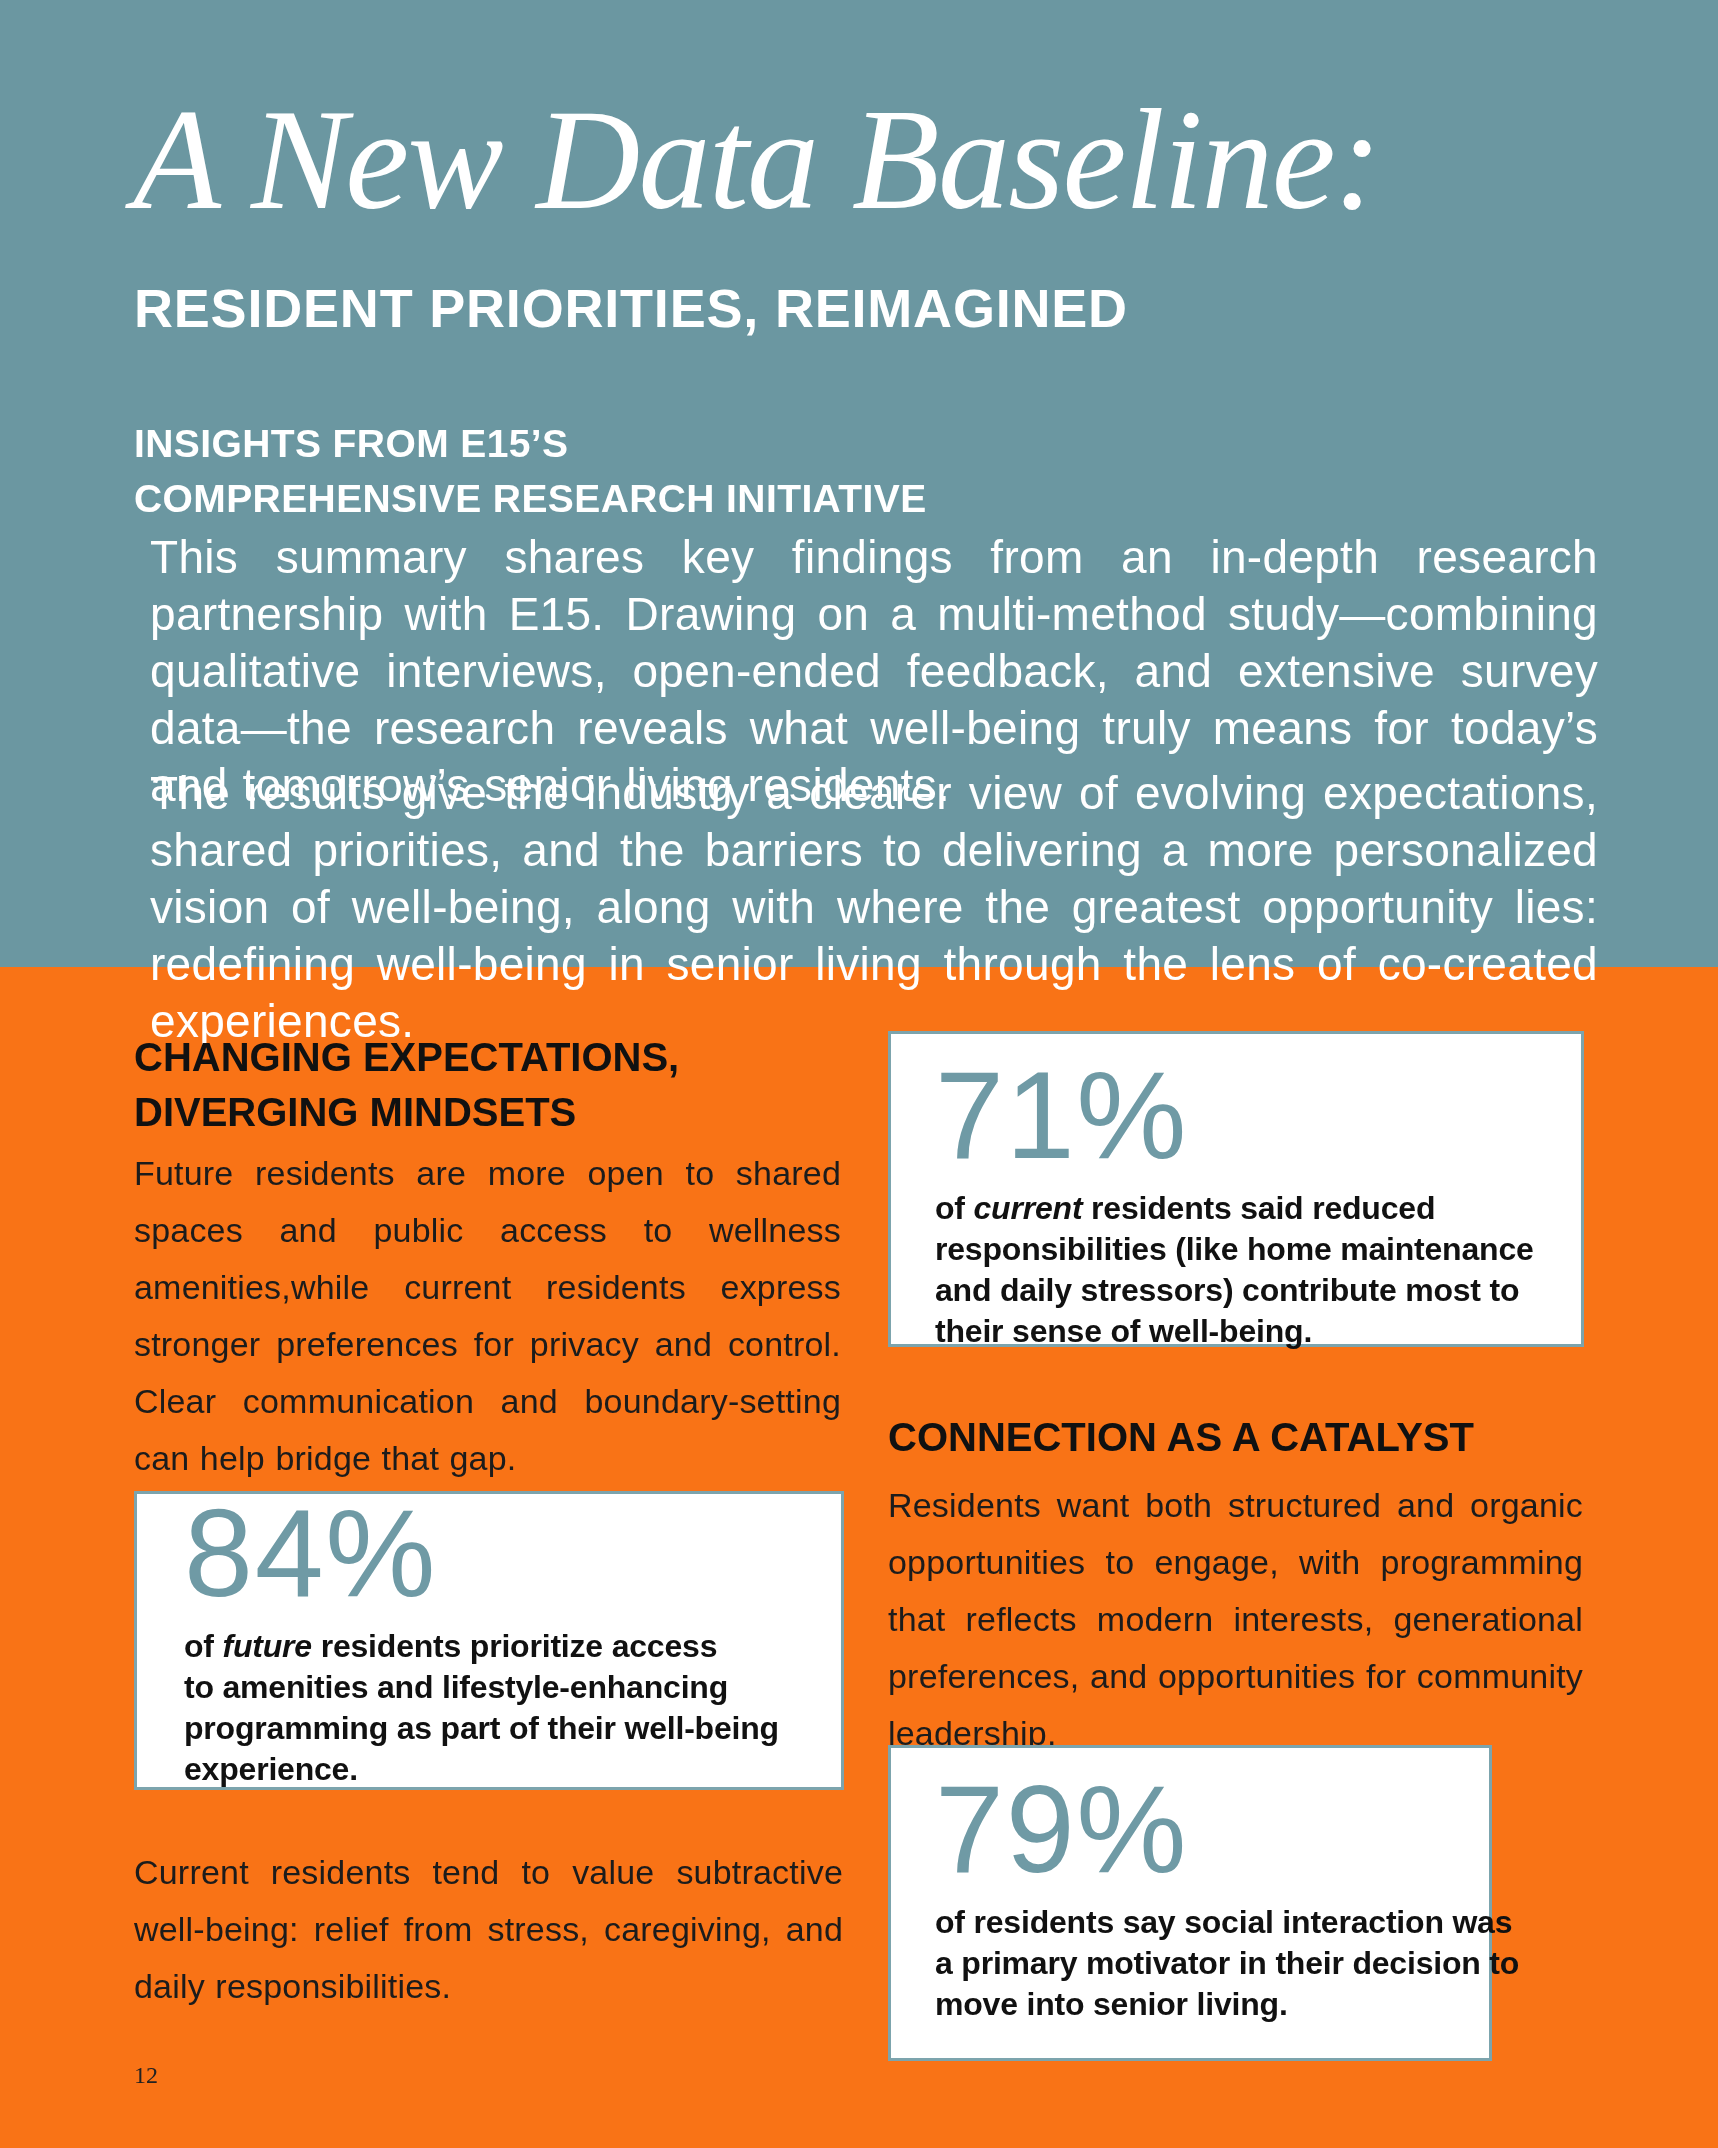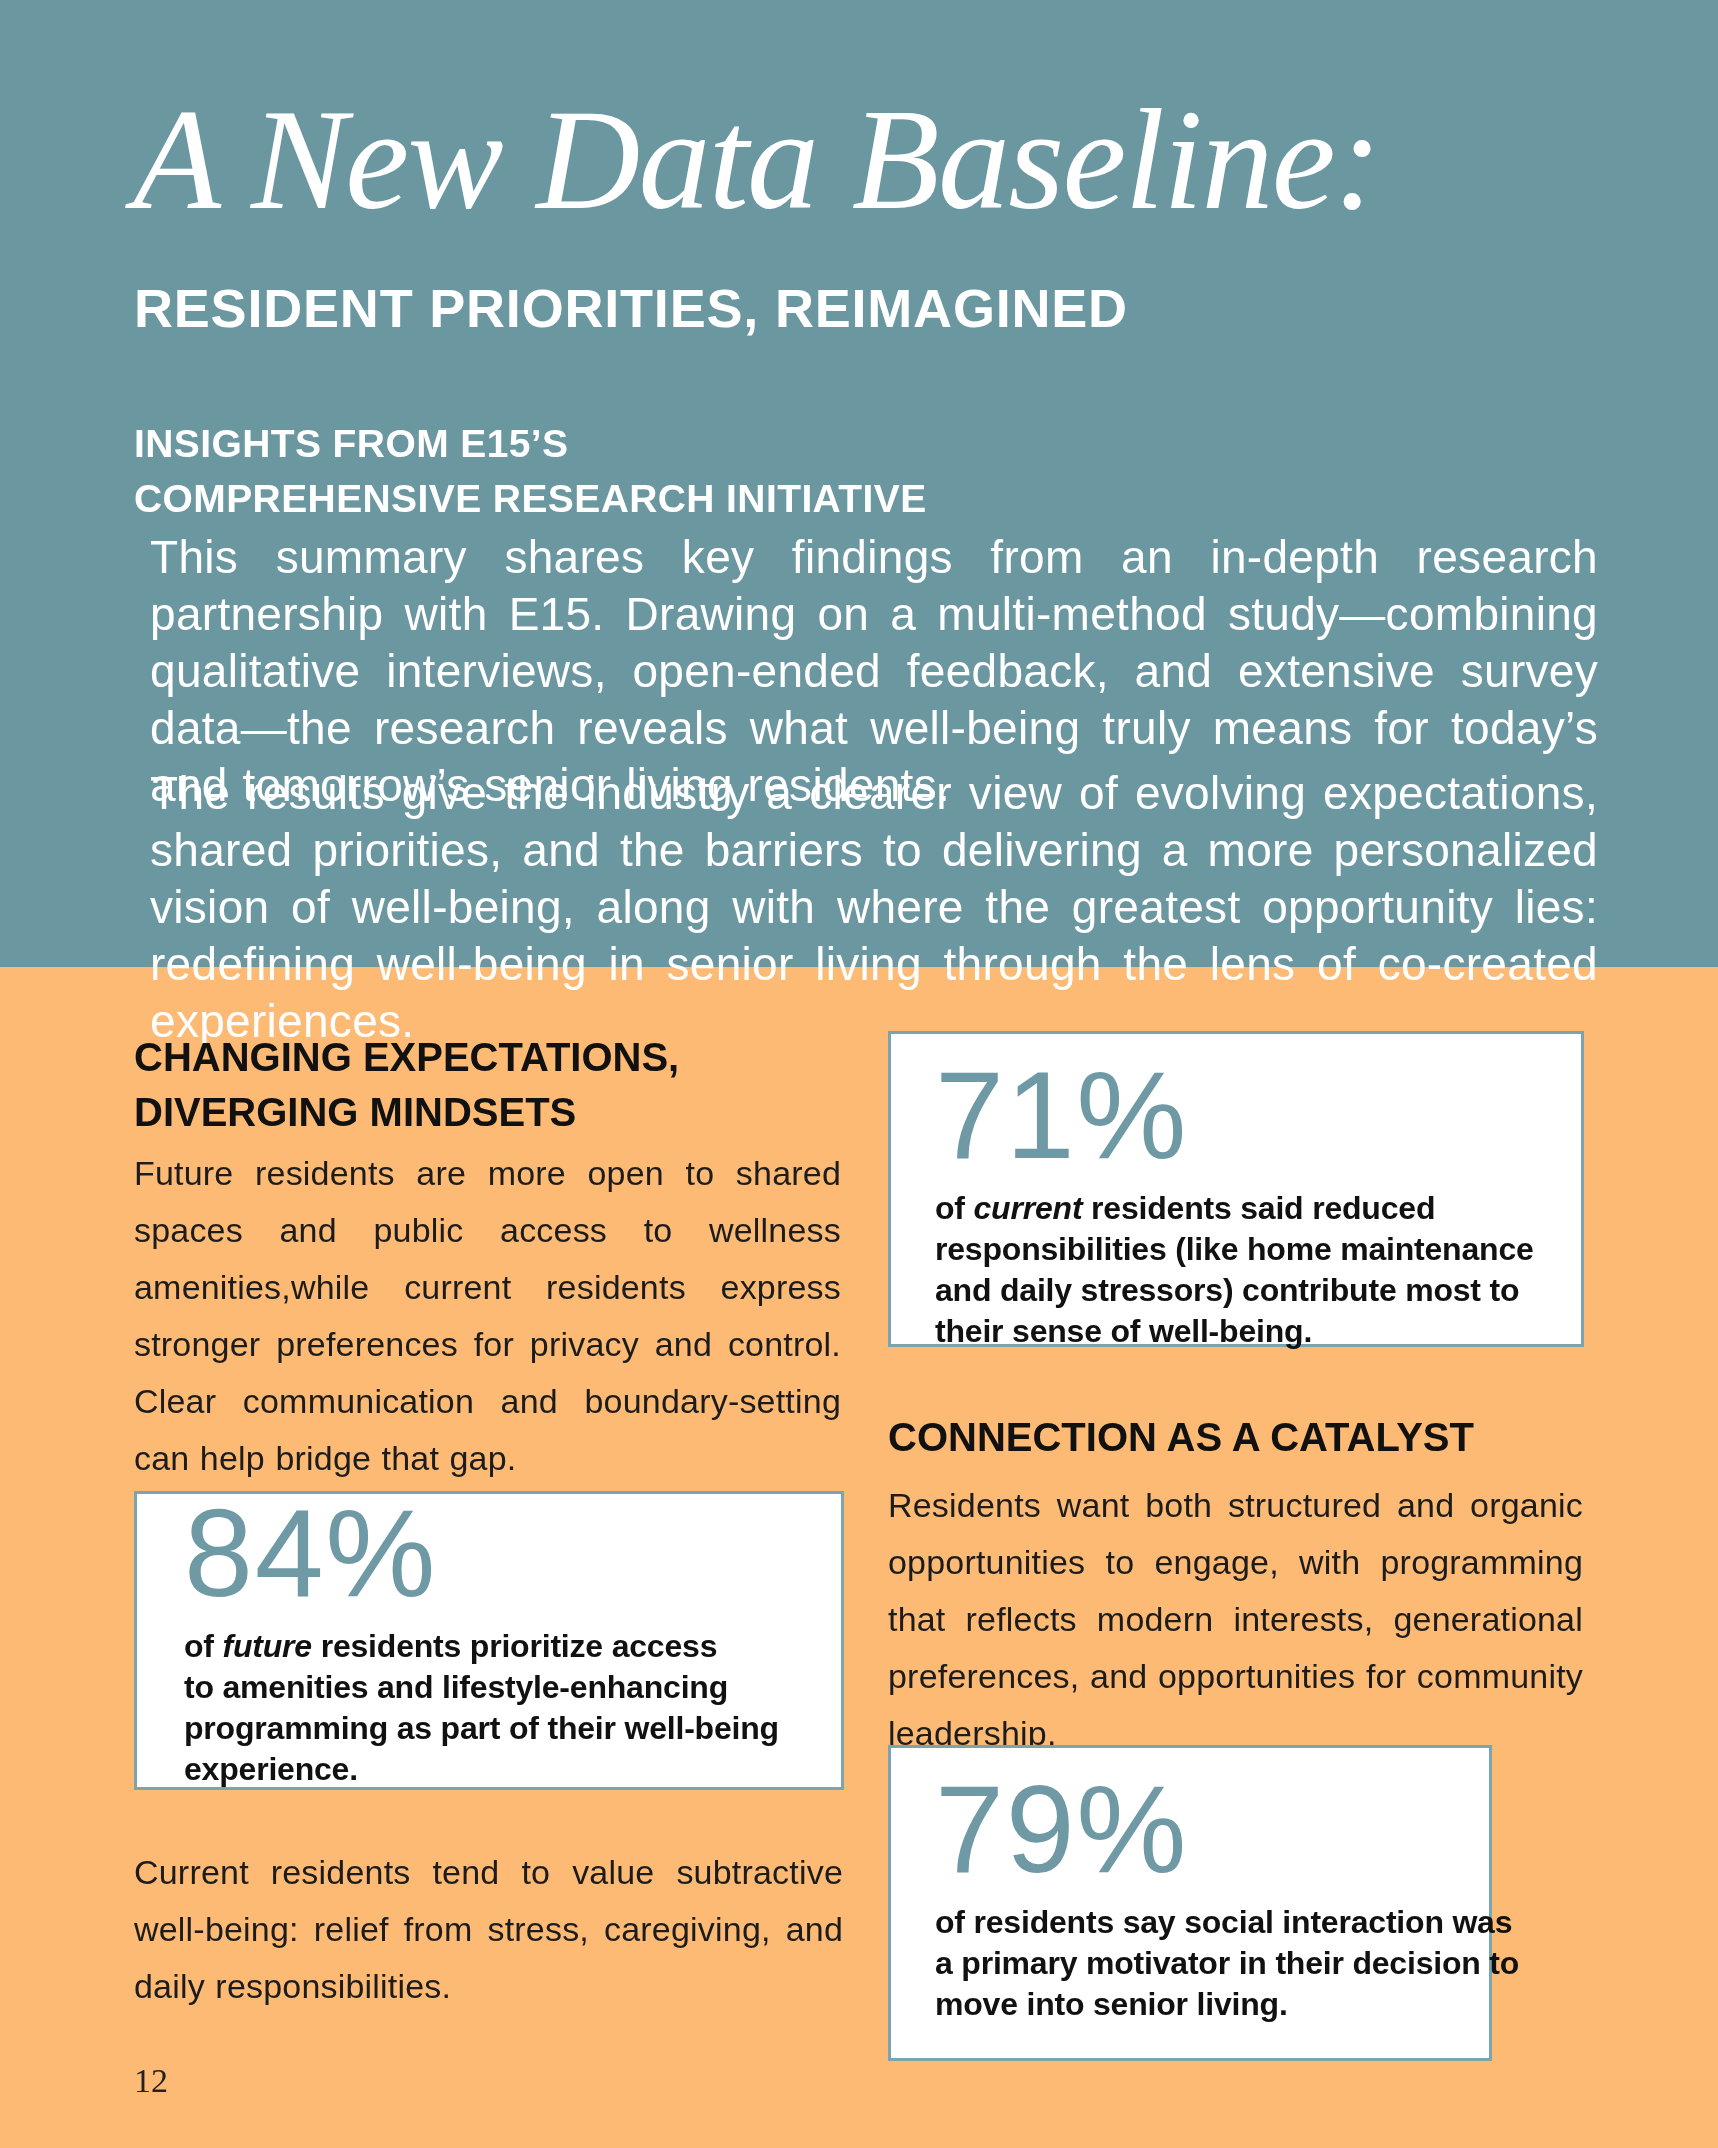--- a/index.html
+++ b/index.html
@@ -1,20 +1,20 @@
 <!DOCTYPE html>
 <html style="font-size:13.4px"><head>
 <meta charset="utf-8">
 <style>
   html,body{margin:0;padding:0;background:#ffffff;}
   .page{
     position:relative;
     width:1718px;
     height:2148px;
-    background:#fdba74;
+    background:#f97316;
     font-family:"Liberation Sans", sans-serif;
     color:var(--text, #1c1c1c);
     overflow:hidden;
   }
   
   .header{
     position:absolute; left:0; top:0;
     width:1718px; height:967px;
     background:var(--teal_bg, #6B97A1);
     box-sizing:border-box;
@@ -89,21 +89,21 @@
     margin:0 0 11.7px 0;
   }
   .box-84 .stat-number{ margin-top:-3.4px; }
   .stat-text{ font-size:32px; font-weight:700; color:#111; }
   .stat-line{ line-height:41px; white-space:nowrap; letter-spacing:-0.2px; }
   .stat-line .it{ font-style:italic; }
 
   .page-number{
     position:absolute; left:134px; top:2062px;
     font-family:"Liberation Serif", serif;
-    font-size:34px; color:#222;
+    font-size:24px; color:#222;
   }
 </style>
 </head>
 <body>
 
 <div class="page" style="--teal_bg: #6B97A1; --accent: #6F9AA5; --border: #7CA4AD; --text: #1C1C1C;">
 
   <div class="header">
     <div class="doc-title">A New Data Baseline:</div>
     <div class="doc-subtitle">RESIDENT PRIORITIES, REIMAGINED</div>

